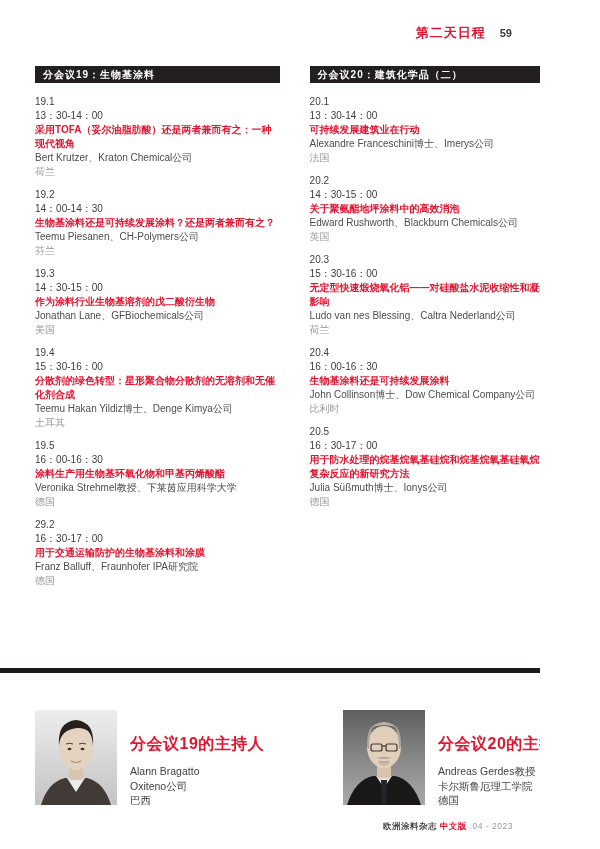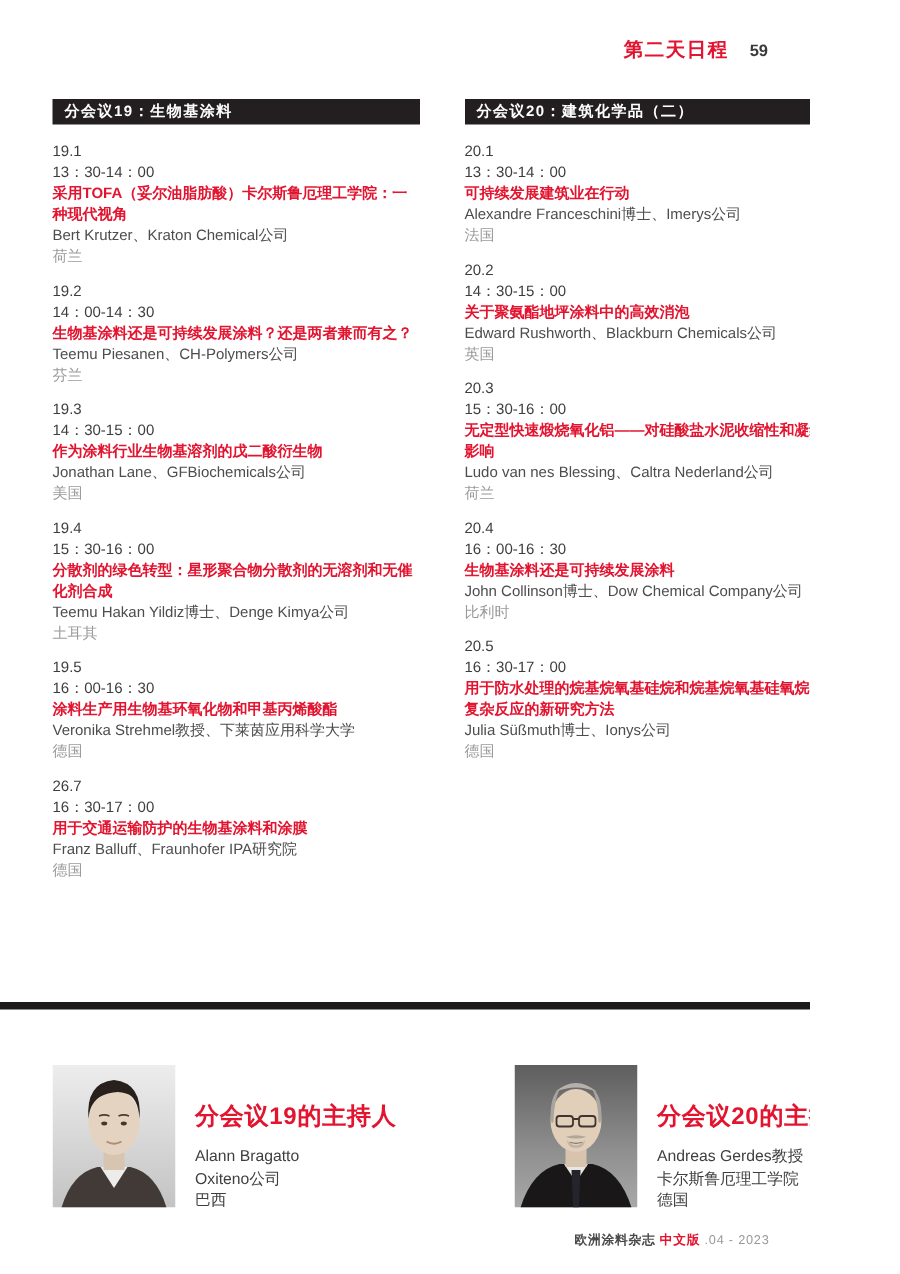--- a/index.html
+++ b/index.html
@@ -57,21 +57,21 @@
   </div>
 
   <div class="columns">
 
     <div class="col col-1">
       <div class="col-bar">分会议19：生物基涂料</div>
       <div class="sessions">
         <div class="session">
           <div class="s-no">19.1</div>
           <div class="s-time">13：30-14：00</div>
-          <div class="s-title">采用TOFA（妥尔油脂肪酸）卡尔斯鲁厄理工学院：一种现代视角</div>
+          <div class="s-title">采用TOFA（妥尔油脂肪酸）还是两者兼而有之：一种现代视角</div>
           <div class="s-speaker">Bert Krutzer、Kraton Chemical公司</div>
           <div class="s-country">荷兰</div>
         </div>
         <div class="session">
           <div class="s-no">19.2</div>
           <div class="s-time">14：00-14：30</div>
           <div class="s-title">生物基涂料还是可持续发展涂料？还是两者兼而有之？</div>
           <div class="s-speaker">Teemu Piesanen、CH-Polymers公司</div>
           <div class="s-country">芬兰</div>
         </div>
@@ -90,21 +90,21 @@
           <div class="s-country">土耳其</div>
         </div>
         <div class="session">
           <div class="s-no">19.5</div>
           <div class="s-time">16：00-16：30</div>
           <div class="s-title">涂料生产用生物基环氧化物和甲基丙烯酸酯</div>
           <div class="s-speaker">Veronika Strehmel教授、下莱茵应用科学大学</div>
           <div class="s-country">德国</div>
         </div>
         <div class="session">
-          <div class="s-no">26.7</div>
+          <div class="s-no">29.2</div>
           <div class="s-time">16：30-17：00</div>
           <div class="s-title">用于交通运输防护的生物基涂料和涂膜</div>
           <div class="s-speaker">Franz Balluff、Fraunhofer IPA研究院</div>
           <div class="s-country">德国</div>
         </div>
       </div>
     </div>
 
     <div class="col col-2">
       <div class="col-bar">分会议20：建筑化学品（二）</div>

